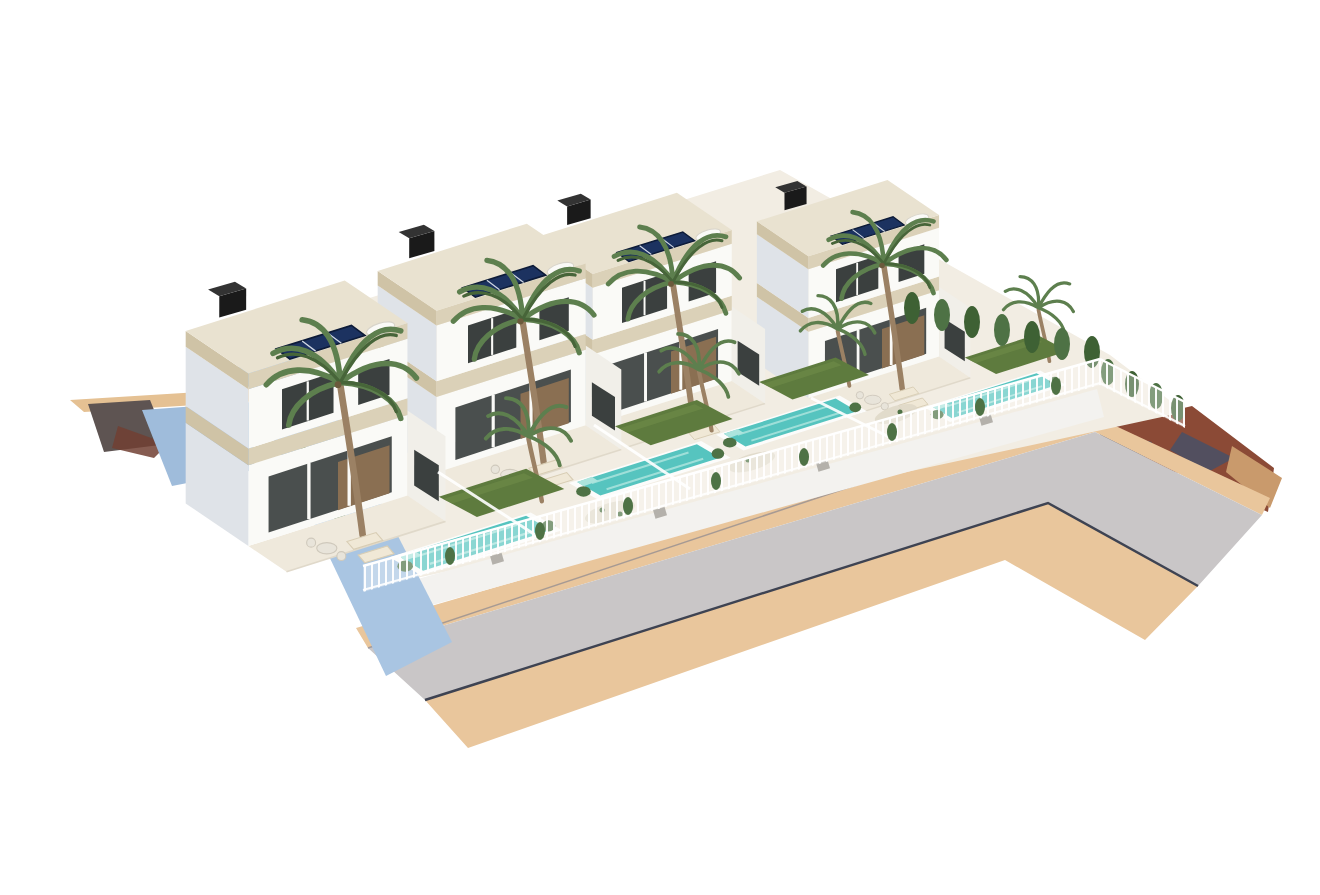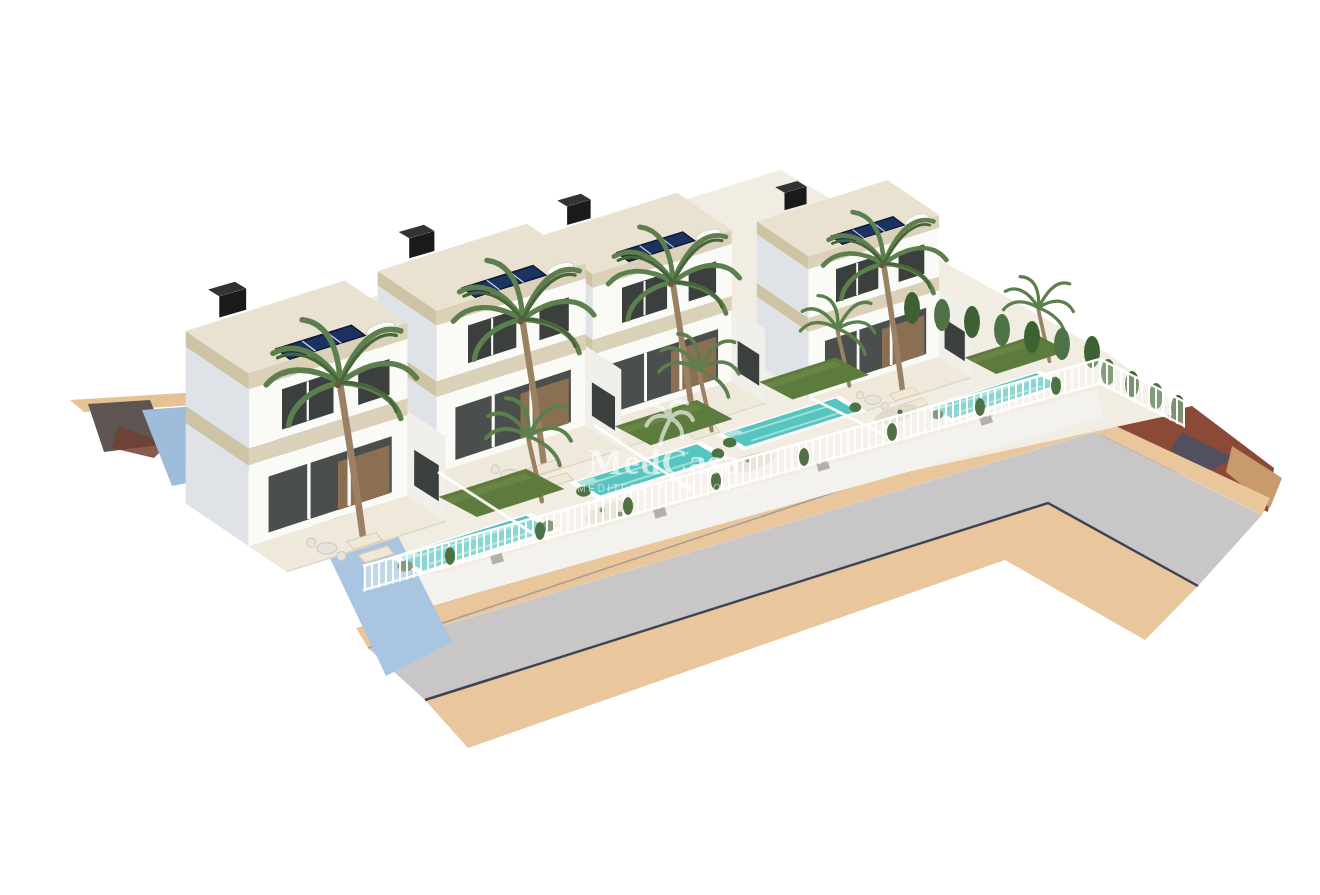--- a/index.html
+++ b/index.html
@@ -236,20 +236,13 @@
     <ellipse class="f-shrub" cx="540" cy="531" rx="5" ry="9"></ellipse>
     <ellipse class="f-shrub" cx="628" cy="506" rx="5" ry="9"></ellipse>
     <ellipse class="f-shrub" cx="716" cy="481" rx="5" ry="9"></ellipse>
     <ellipse class="f-shrub" cx="804" cy="457" rx="5" ry="9"></ellipse>
     <ellipse class="f-shrub" cx="892" cy="432" rx="5" ry="9"></ellipse>
     <ellipse class="f-shrub" cx="980" cy="407" rx="5" ry="9"></ellipse>
     <ellipse class="f-shrub" cx="1056" cy="386" rx="5" ry="9"></ellipse>
   </g>
 </svg>
 
-<div class="watermark">
-  <svg class="wm-palm" width="62" height="50" viewBox="0 0 64 54">
-    <path d="M38,24 C30,10 18,6 8,12 M38,24 C34,8 44,2 56,8 M38,24 C46,14 58,16 62,26 M38,24 C46,28 52,36 50,44 M38,24 C28,18 16,22 12,32 M38,24 C33,34 28,42 27,52"></path>
-  </svg>
-  <div class="wm-title">MedCasa</div>
-  <div class="wm-subtitle">MEDITERRANEAN HOMES</div>
 </div>
-</div>
 
 </body></html>

